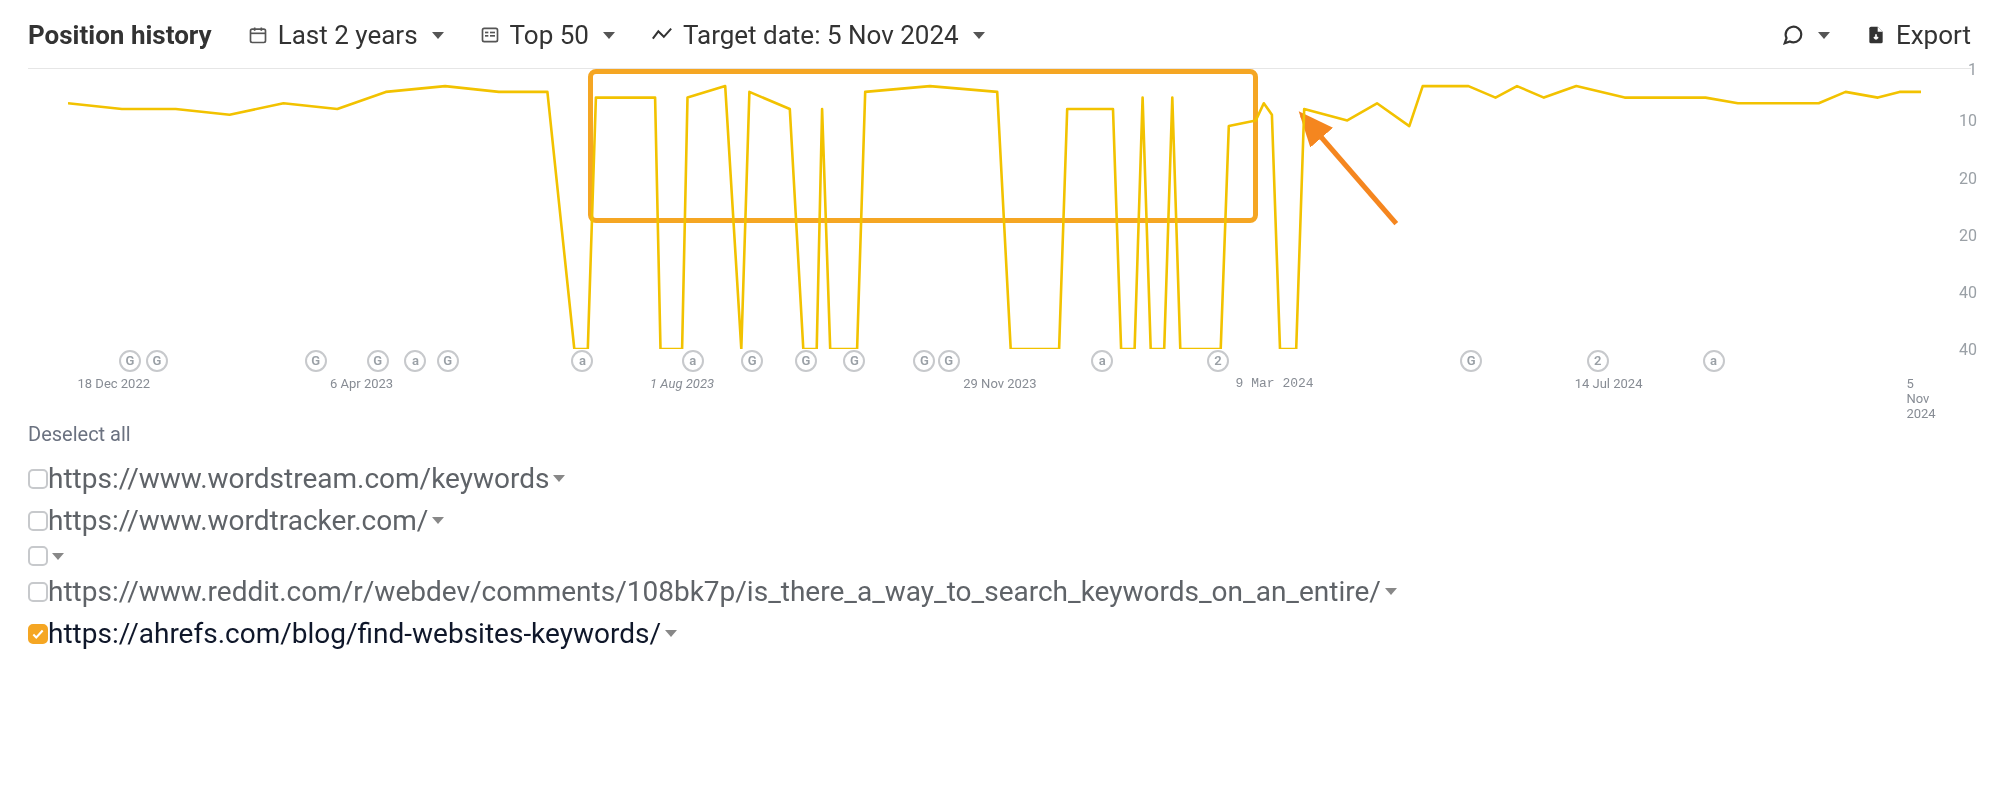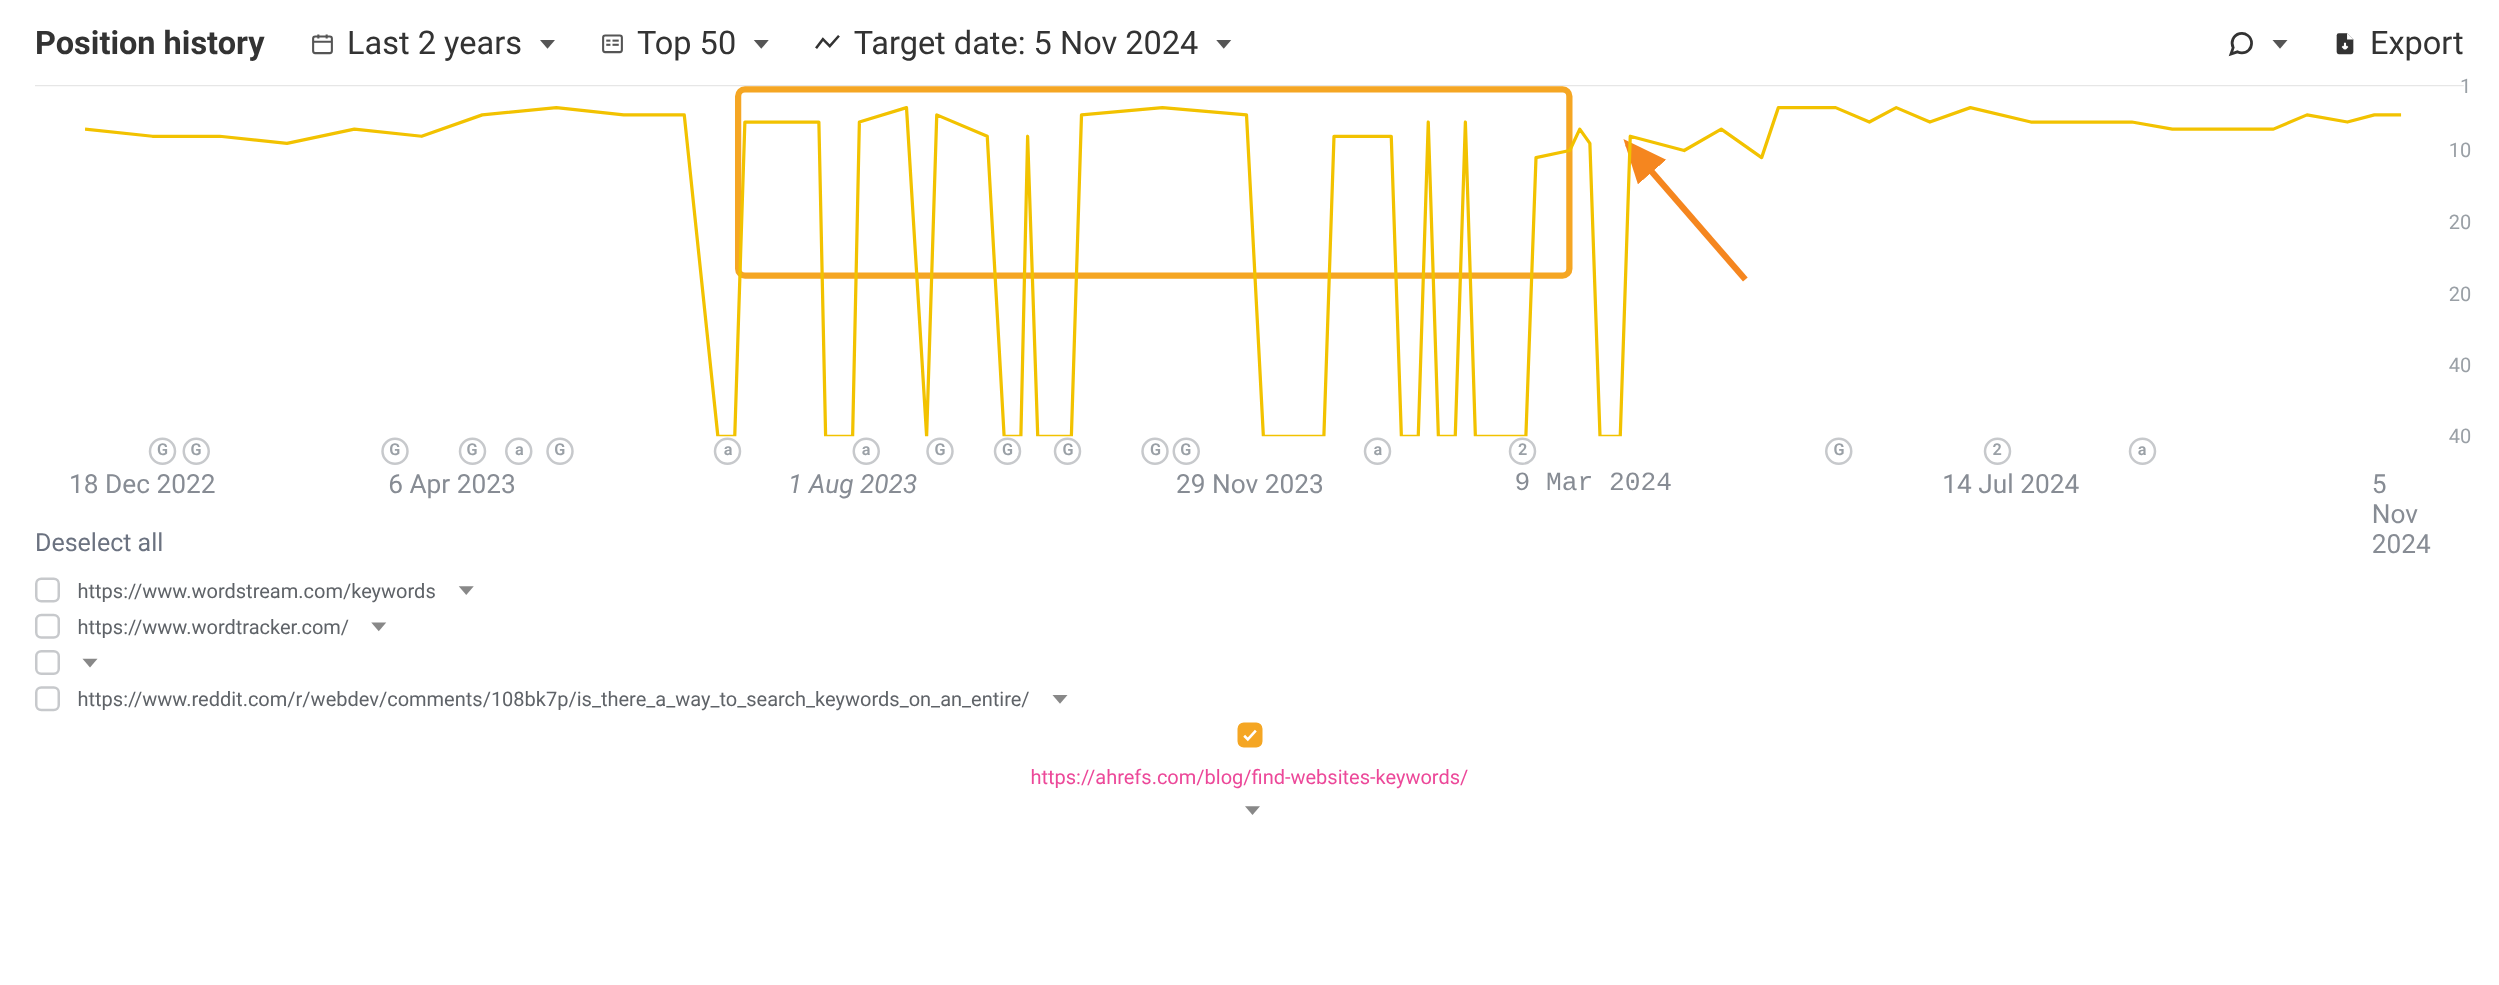--- a/index.html
+++ b/index.html
@@ -9,29 +9,29 @@
   .title { font-weight:700; color:#333; }
   .tb-item { display:flex; align-items:center; gap:10px; color:#333; cursor:pointer; }
   .tb-item .icn { color:#555; }
   .caret { width:0; height:0; border-left:6px solid transparent; border-right:6px solid transparent; border-top:7px solid #555; display:inline-block; margin-left:4px; }
   .spacer { flex:1; }
   .icn svg { display:block; }
   .chart-area { margin-top:18px; border-top:1px solid #e6e6e6; position:relative; height:320px; }
   .y-axis { position:absolute; right:-6px; top:0; bottom:22px; width:30px; }
   .y-tick { position:absolute; right:0; font-size:16px; color:#9aa0a6; transform:translateY(-50%); }
   .x-ticks { position:absolute; left:40px; right:50px; bottom:-8px; height:20px; }
-  .x-tick { position:absolute; transform:translateX(-50%); font-size:21px; color:#878c94; }
+  .x-tick { position:absolute; transform:translateX(-50%); font-size:13px; color:#878c94; }
   .markers { position:absolute; left:40px; right:50px; bottom:16px; height:22px; }
   .marker { position:absolute; width:22px; height:22px; border-radius:50%; border:2px solid #c7c9cc; color:#9aa0a6; font-size:13px; font-weight:600; line-height:18px; text-align:center; transform:translateX(-50%); background:#fff; }
   .plot { position:absolute; left:40px; right:50px; top:0; bottom:40px; }
   .highlight-box { position:absolute; border:5px solid #f5a623; border-radius:8px; }
   .deselect { margin-top:34px; font-size:20px; color:#6b7280; cursor:pointer; display:inline-block; }
   .url-list { margin-top:16px; display:flex; flex-direction:column; gap:9px; }
-  .url-row { display:flex; align-items:center; gap:14px; font-size:16px; color:#5f6368; }
-  .url-row.sel { color:#ec4899;flex-direction:column; }
+  .url-row { display:flex; align-items:center; font-size:28px; color:#5f6368; }
+  .url-row.sel { color:#0f172a; }
   .chk { width:20px; height:20px; border:2px solid #c7c9cc; border-radius:5px; background:#fff; display:inline-flex; align-items:center; justify-content:center; cursor:pointer; }
   .chk.on { background:#f5a623; border-color:#f5a623; }
   .chk.on svg { display:block; }
   .chk svg { display:none; }
   .url-row .caret { border-top-color:#888; }
 </style>
 </head>
 <body>
 
 <div class="wrap">

